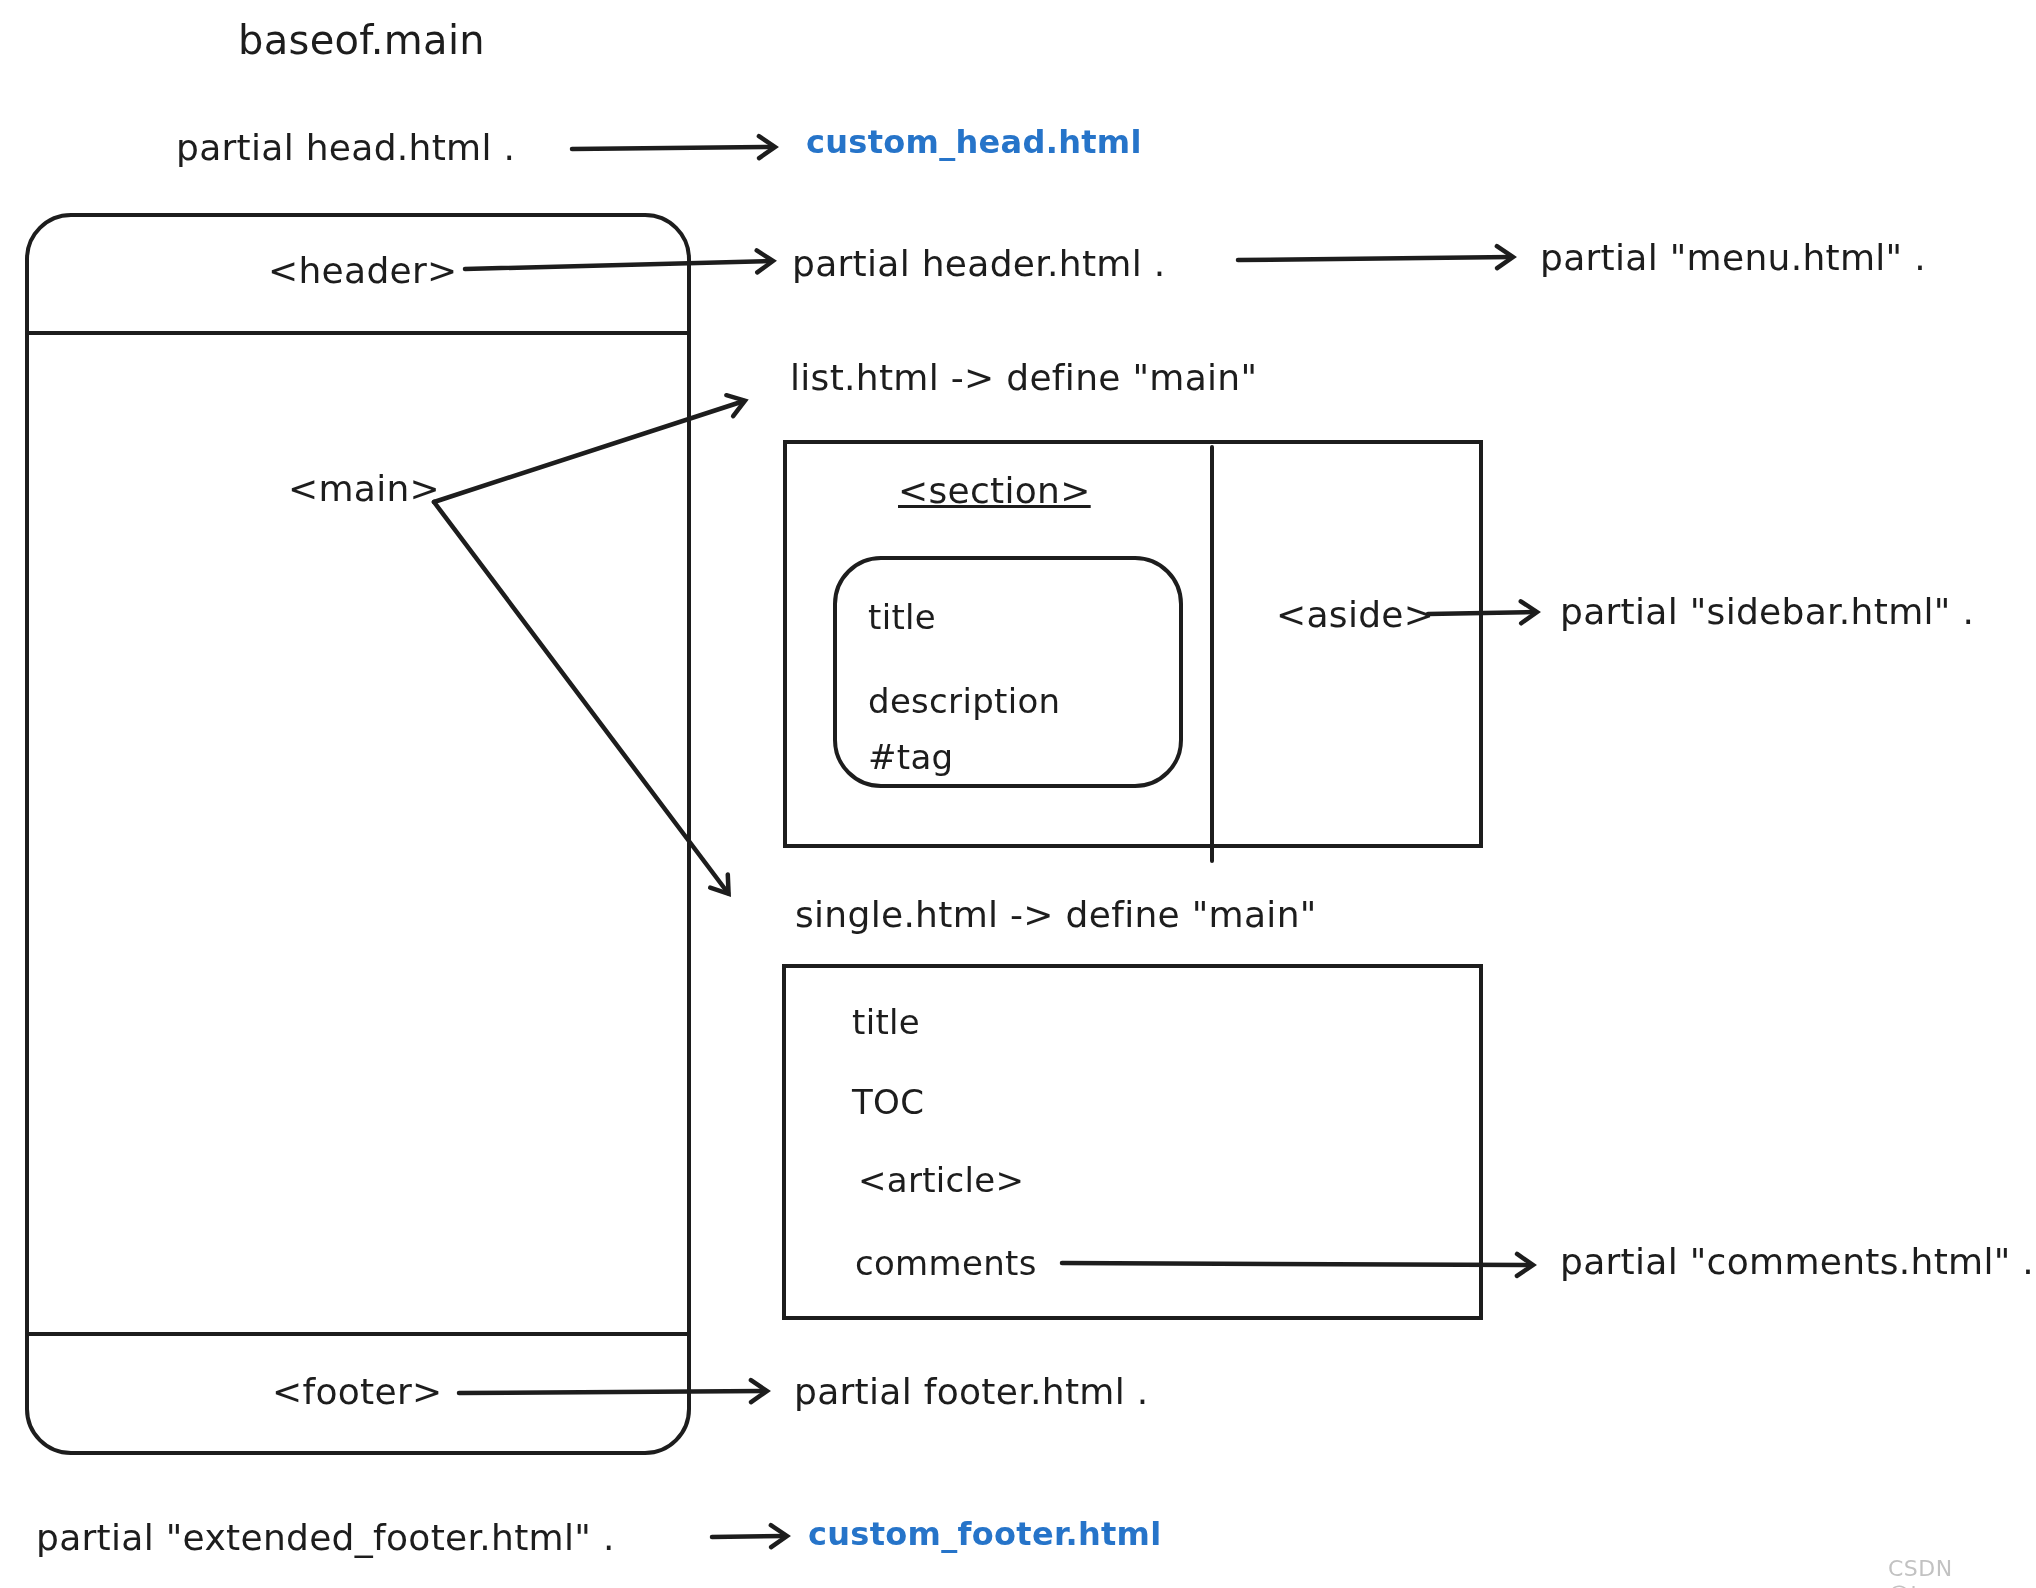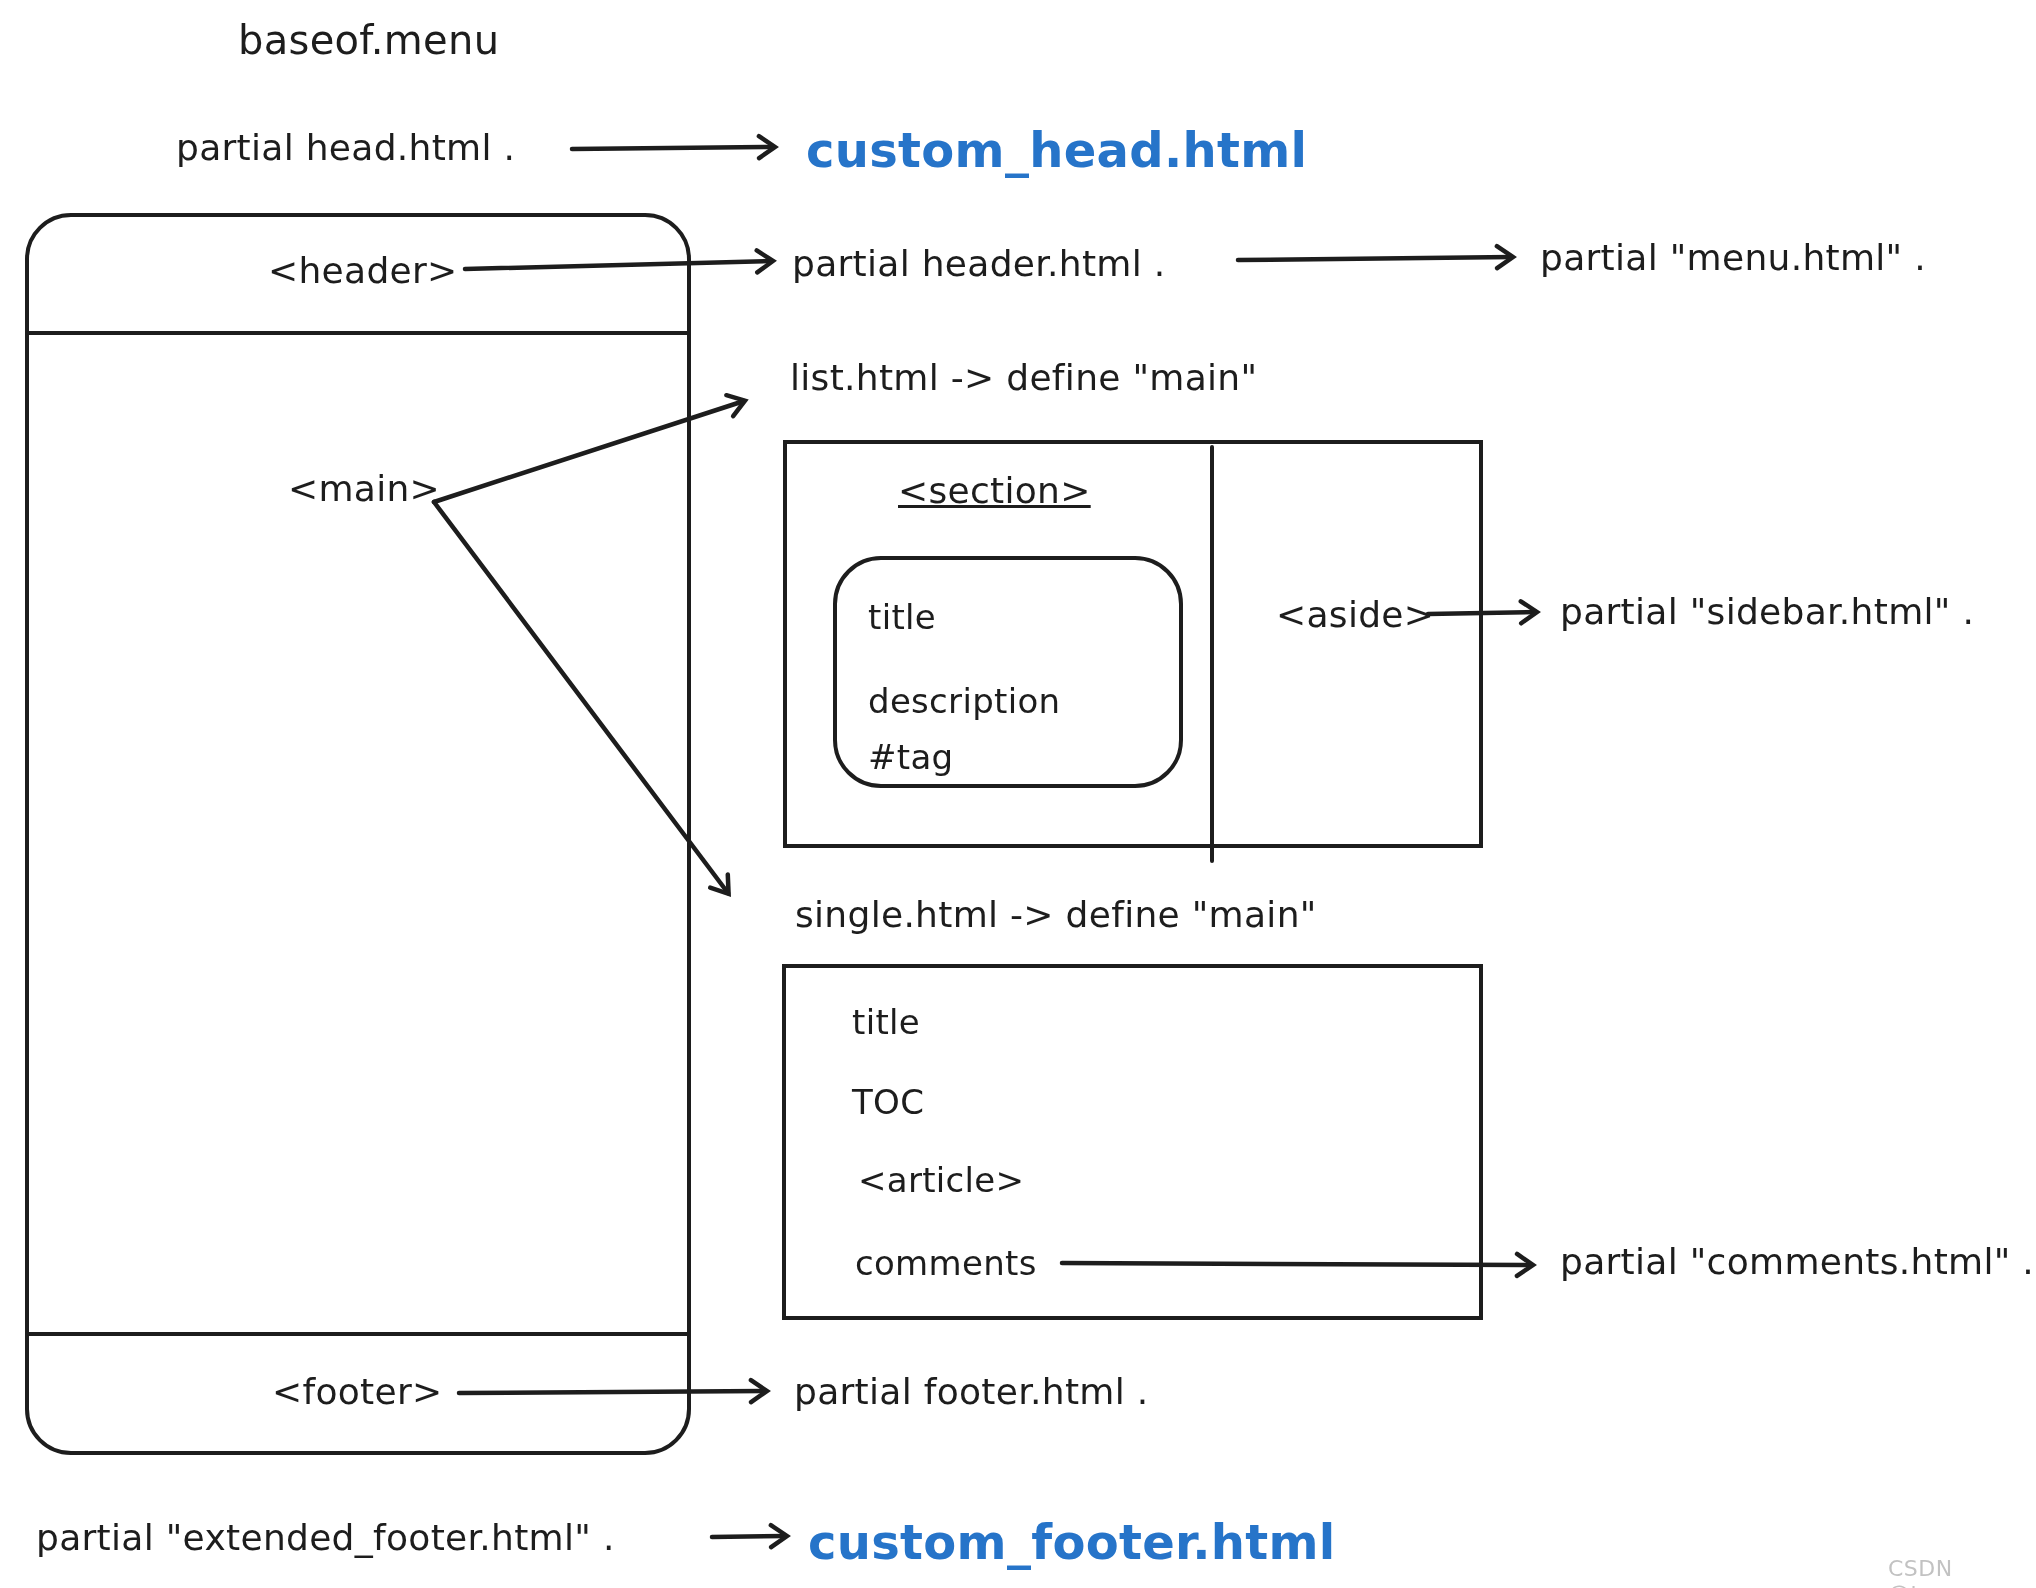--- a/index.html
+++ b/index.html
@@ -22,21 +22,21 @@
     line-height: 1;
     color: #1d1d1d;
     letter-spacing: 0.3px;
   }
   .fs40 { font-size: 40px; }
   .fs36 { font-size: 36px; }
   .fs34 { font-size: 34px; }
   .link {
     color: #2674c9;
     font-weight: bold;
-    font-size: 48px;
+    font-size: 32px;
   }
   .box {
     position: absolute;
     border: 4px solid #1d1d1d;
     background: transparent;
     box-sizing: border-box;
   }
   .hline, .vline {
     position: absolute;
     background: #1d1d1d;
@@ -77,21 +77,21 @@
     <path class="ln" d="M465,269 L772,261" marker-end="url(#ah)"></path>
     <path class="ln" d="M1238,260 L1512,257" marker-end="url(#ah)"></path>
     <path class="ln" d="M434,502 L744,401" marker-end="url(#ah)"></path>
     <path class="ln" d="M434,502 L728,893" marker-end="url(#ah)"></path>
     <path class="ln" d="M1428,614 L1536,612" marker-end="url(#ah)"></path>
     <path class="ln" d="M1062,1263 L1532,1265" marker-end="url(#ah)"></path>
     <path class="ln" d="M459,1393 L766,1391" marker-end="url(#ah)"></path>
     <path class="ln" d="M712,1537 L786,1536" marker-end="url(#ah)"></path>
   </svg>
 
-  <div class="txt fs40" style="left:238px; top:20px;">baseof.menu</div>
+  <div class="txt fs40" style="left:238px; top:20px;">baseof.main</div>
 
   <div class="txt fs36" style="left:176px; top:130px;">partial head.html .</div>
   <div class="txt link" style="left:806px; top:126px;">custom_head.html</div>
 
   <div class="box" style="left:25px; top:213px; width:666px; height:1242px; border-radius:46px;"></div>
   <div class="hline" style="left:27px; top:331px; width:662px; height:4px;"></div>
   <div class="hline" style="left:27px; top:1332px; width:662px; height:4px;"></div>
 
   <div class="txt fs36" style="left:268px; top:253px;">&lt;header&gt;</div>
   <div class="txt fs36" style="left:288px; top:471px;">&lt;main&gt;</div>

